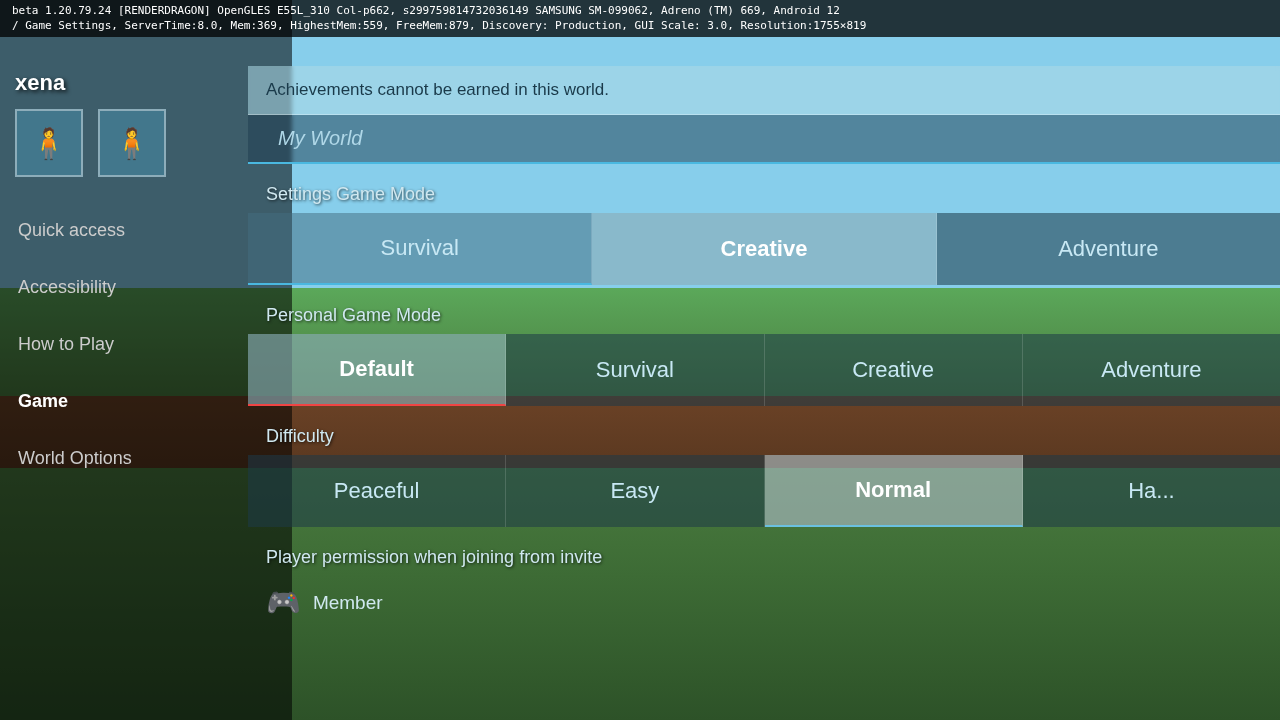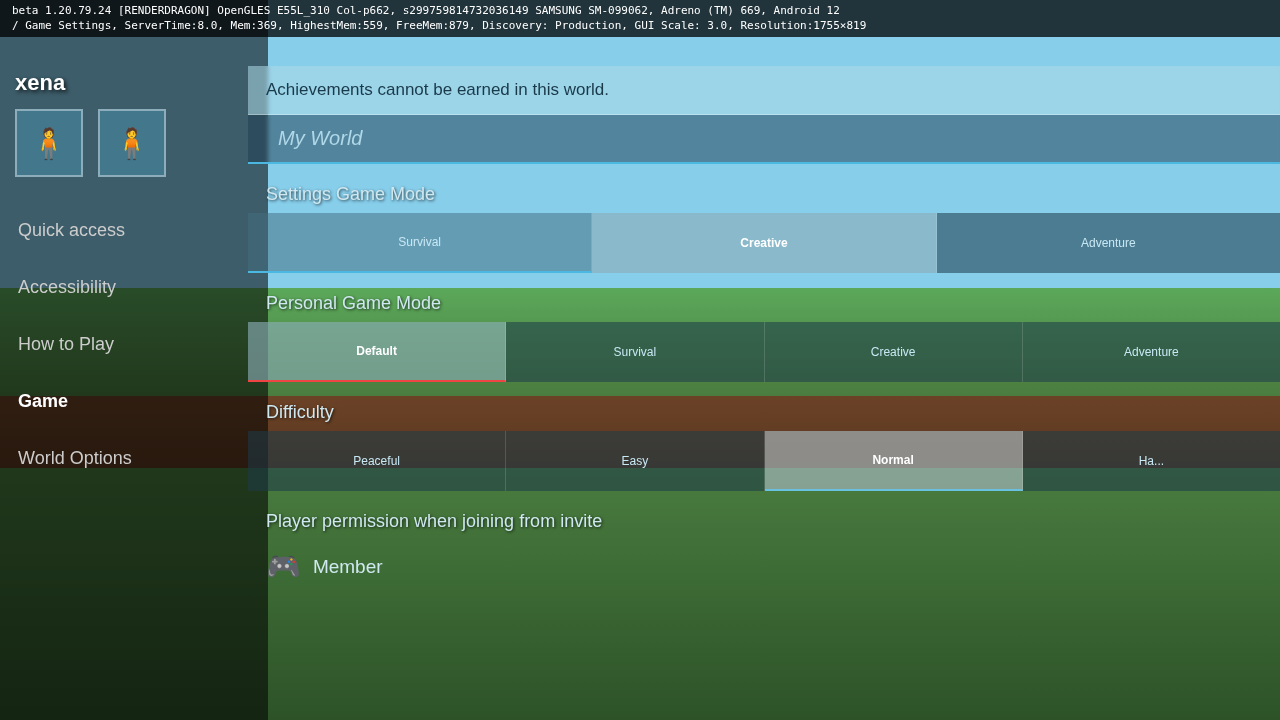--- a/index.html
+++ b/index.html
@@ -19,21 +19,21 @@
       inset: 0;
       background: linear-gradient(180deg, #87CEEB 0%, #87CEEB 40%, #5BA85A 40%, #4a7c3f 55%, #6b4226 55%, #5a3820 65%, #4a7c3f 65%, #3d6b35 80%, #2d5228 100%);
       z-index: 0;
     }
 
     
     .sidebar {
       position: absolute;
       left: 0;
       top: 0;
-      width: 268px;
+      width: 292px;
       height: 720px;
       background: rgba(0, 0, 0, 0.55);
       z-index: 10;
       padding-top: 60px;
     }
 
     .sidebar-username {
       color: #fff;
       font-size: 22px;
       font-weight: bold;
@@ -151,21 +151,21 @@
       background: rgba(0,0,0,0.25);
     }
 
     .mode-btn {
       flex: 1;
       padding: 22px 10px;
       background: rgba(40, 80, 100, 0.4);
       border: none;
       border-right: 1px solid rgba(255,255,255,0.15);
       color: #c8e8f4;
-      font-size: 12px;
+      font-size: 22px;
       cursor: pointer;
       text-align: center;
       transition: background 0.2s;
     }
 
     .mode-btn:last-child {
       border-right: none;
     }
 
     .mode-btn.selected {

